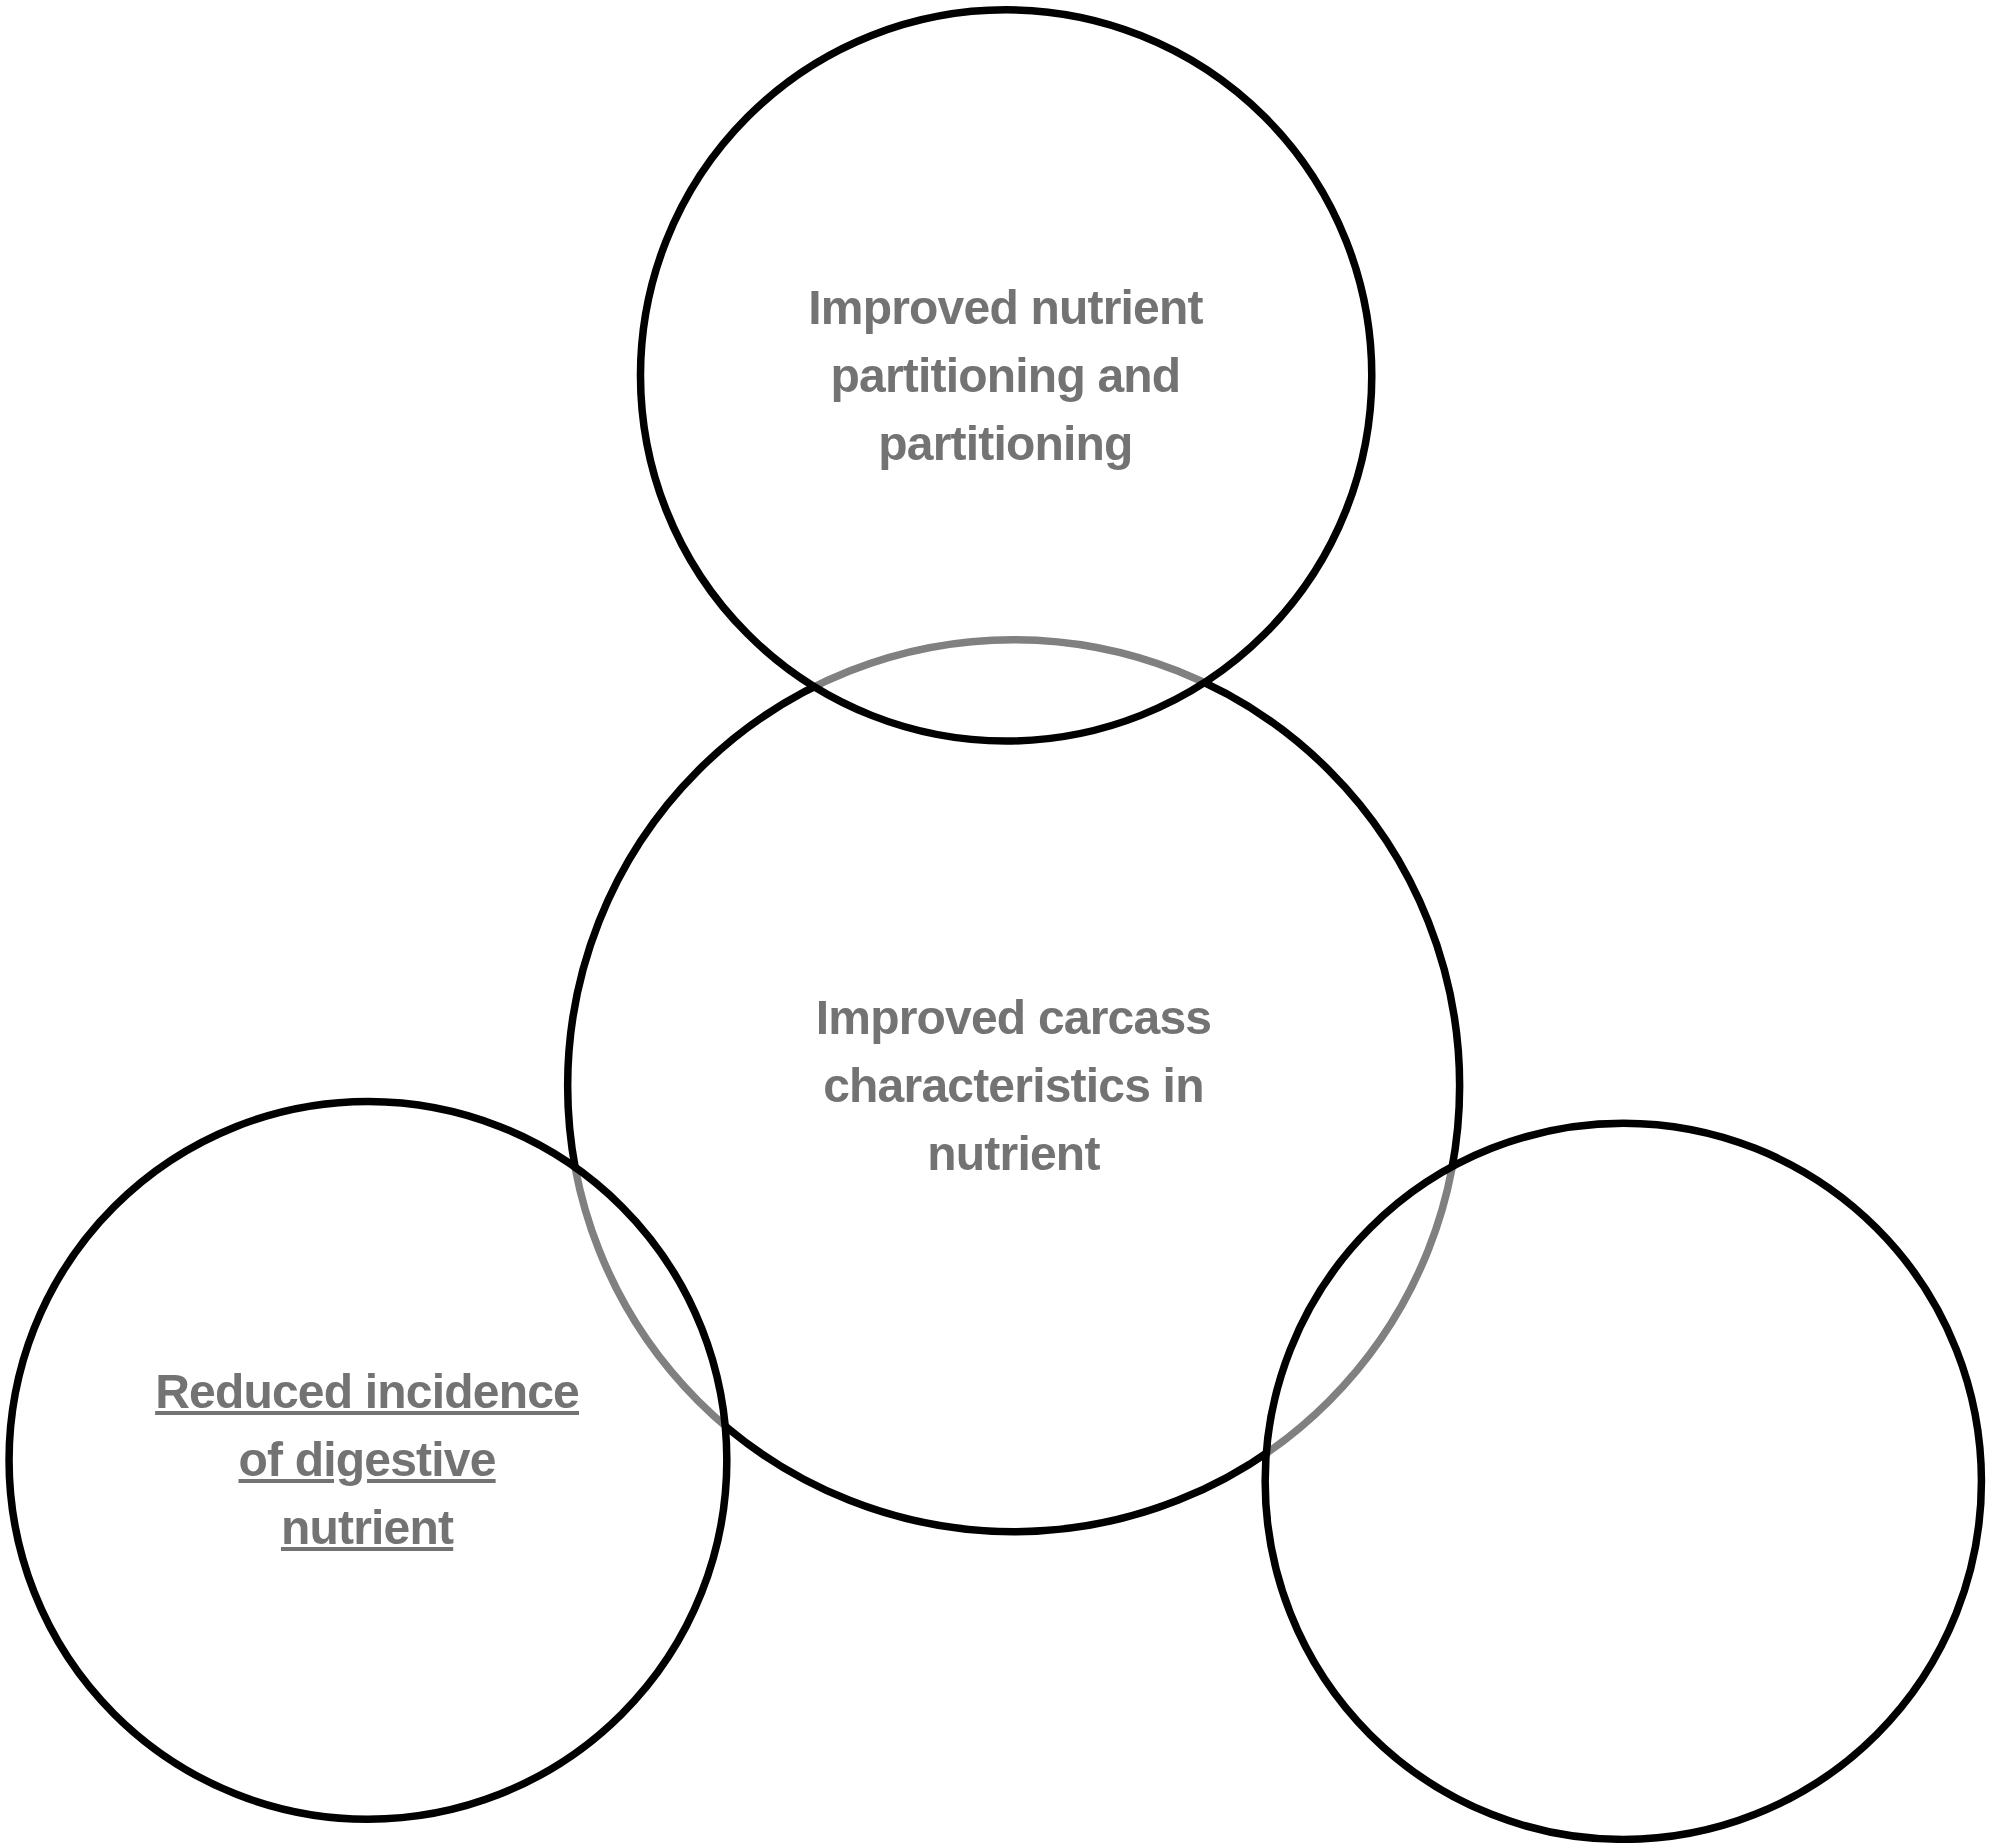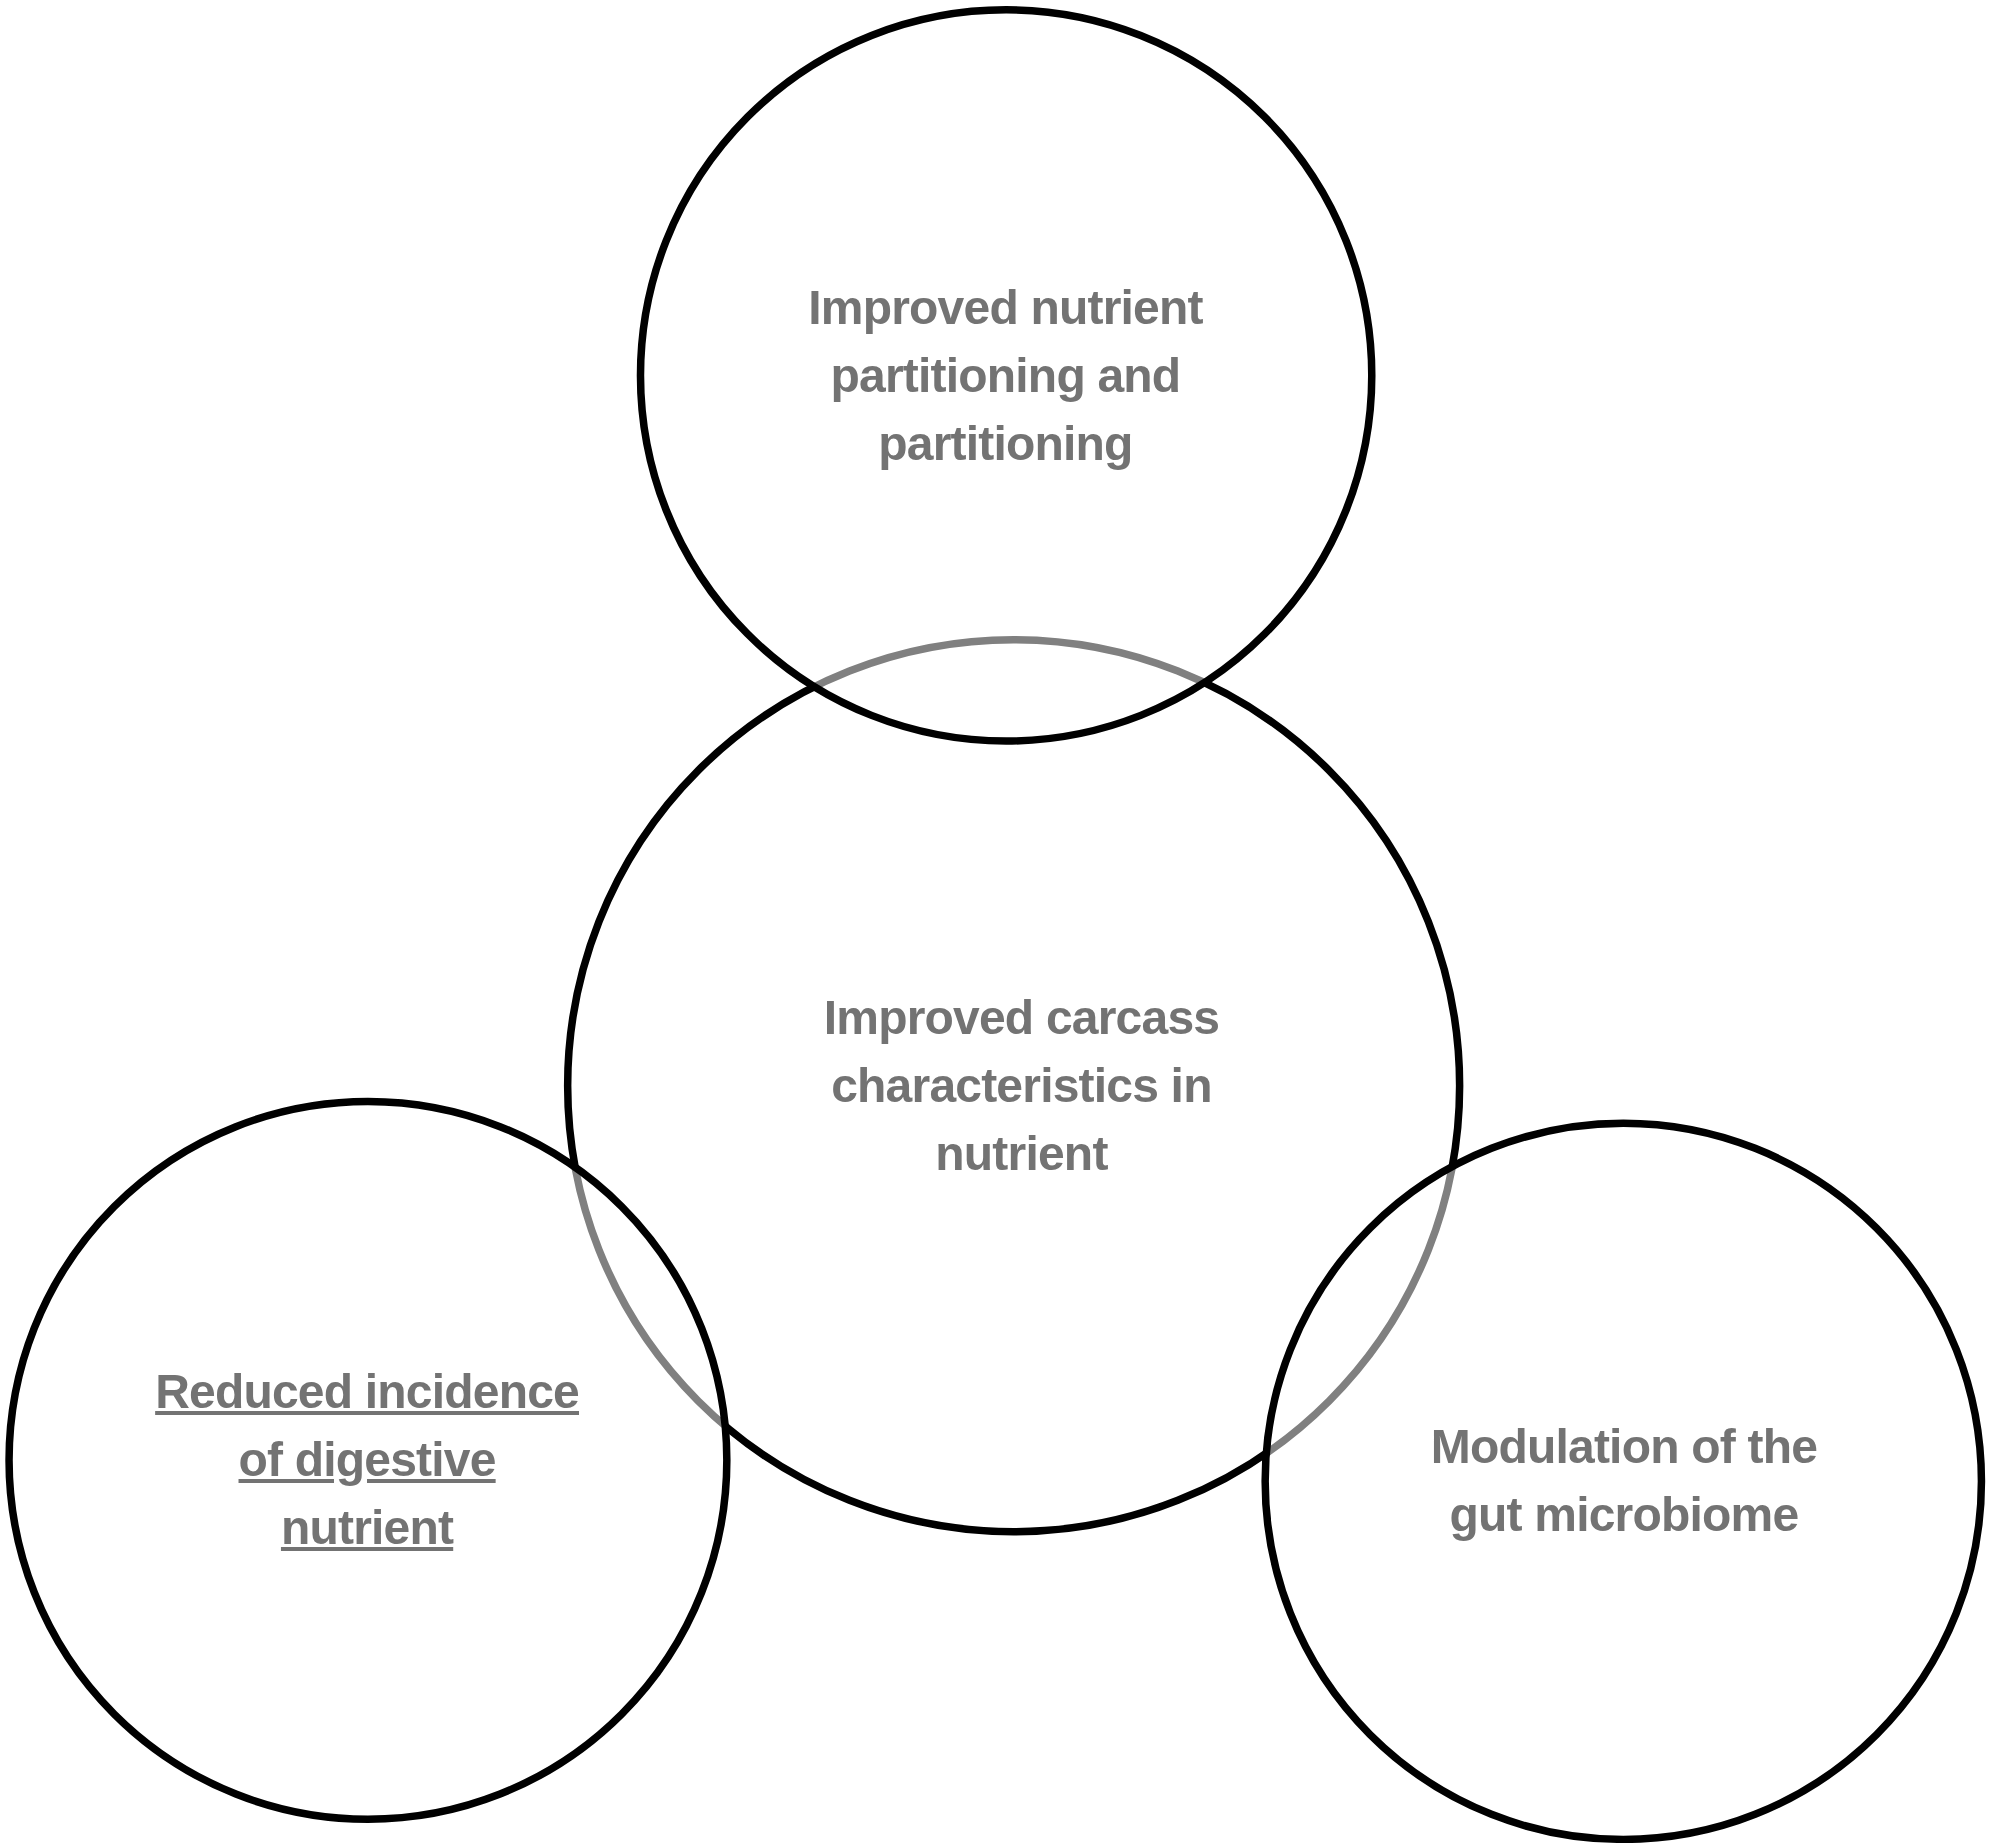--- a/index.html
+++ b/index.html
@@ -36,21 +36,21 @@
     transform: translate(-50%, -50%);
     text-align: center;
     color: #737373;
     font-weight: 700;
     font-size: 48px;
     line-height: 68px;
     letter-spacing: -0.8px;
     white-space: nowrap;
   }
   .label-top    { left: 50.4%; top: 20.4%; }
-  .label-center { left: 50.8%; top: 58.9%; margin-left: 8px; }
+  .label-center { left: 50.8%; top: 58.9%; }
   .label-left   { left: 18.4%; top: 79.2%; text-decoration: underline; }
   .label-right  { left: 81.4%; top: 80.3%; }
 </style>
 </head>
 <body>
 
 <div class="stage">
 
   <svg viewBox="0 0 2657 2456" xmlns="http://www.w3.org/2000/svg">
 
@@ -71,19 +71,15 @@
     <div>characteristics in</div>
     <div>nutrient</div>
   </div>
 
   <div class="label label-left">
     <div>Reduced incidence</div>
     <div>of digestive</div>
     <div>nutrient</div>
   </div>
 
-  <div class="label label-right">
-    <div>Modulation of the</div>
-    <div>gut microbiome</div>
-  </div>
 
 </div>
 
 
 </body></html>

